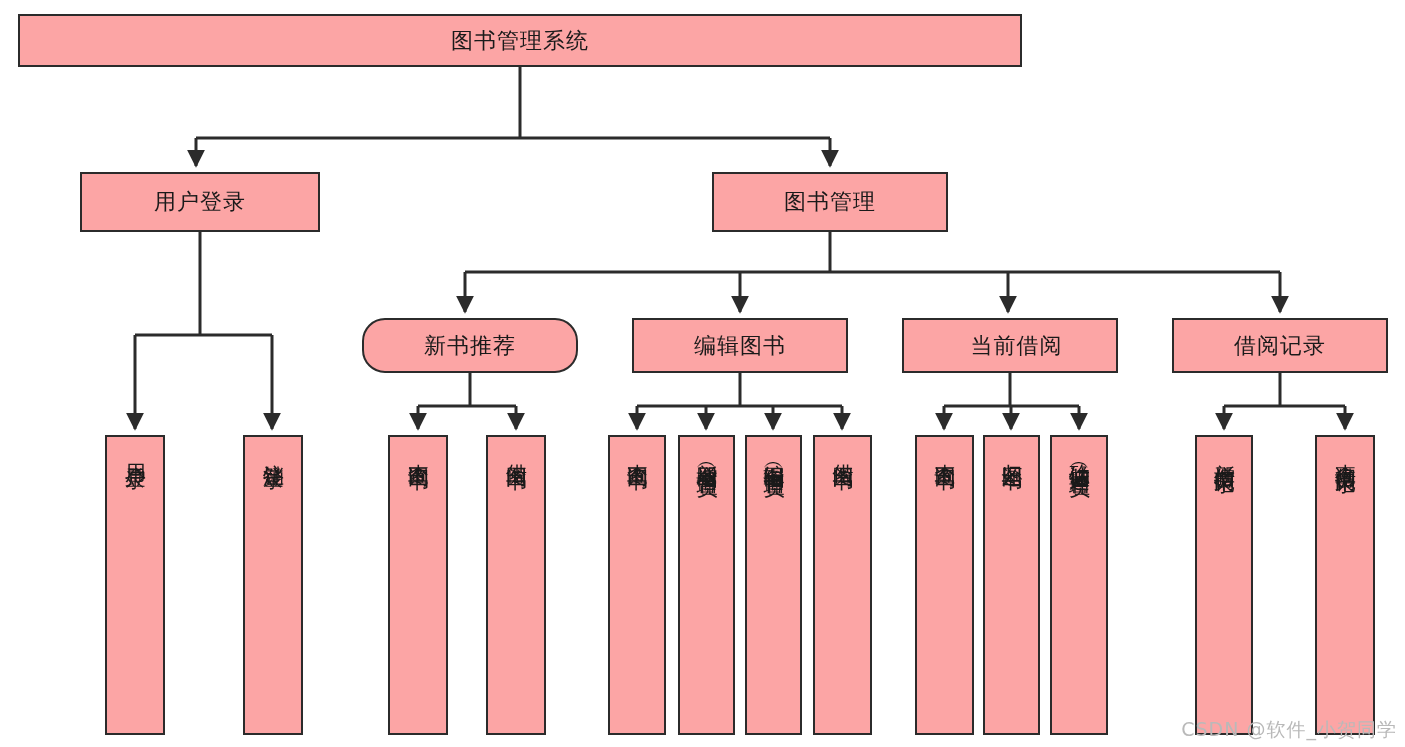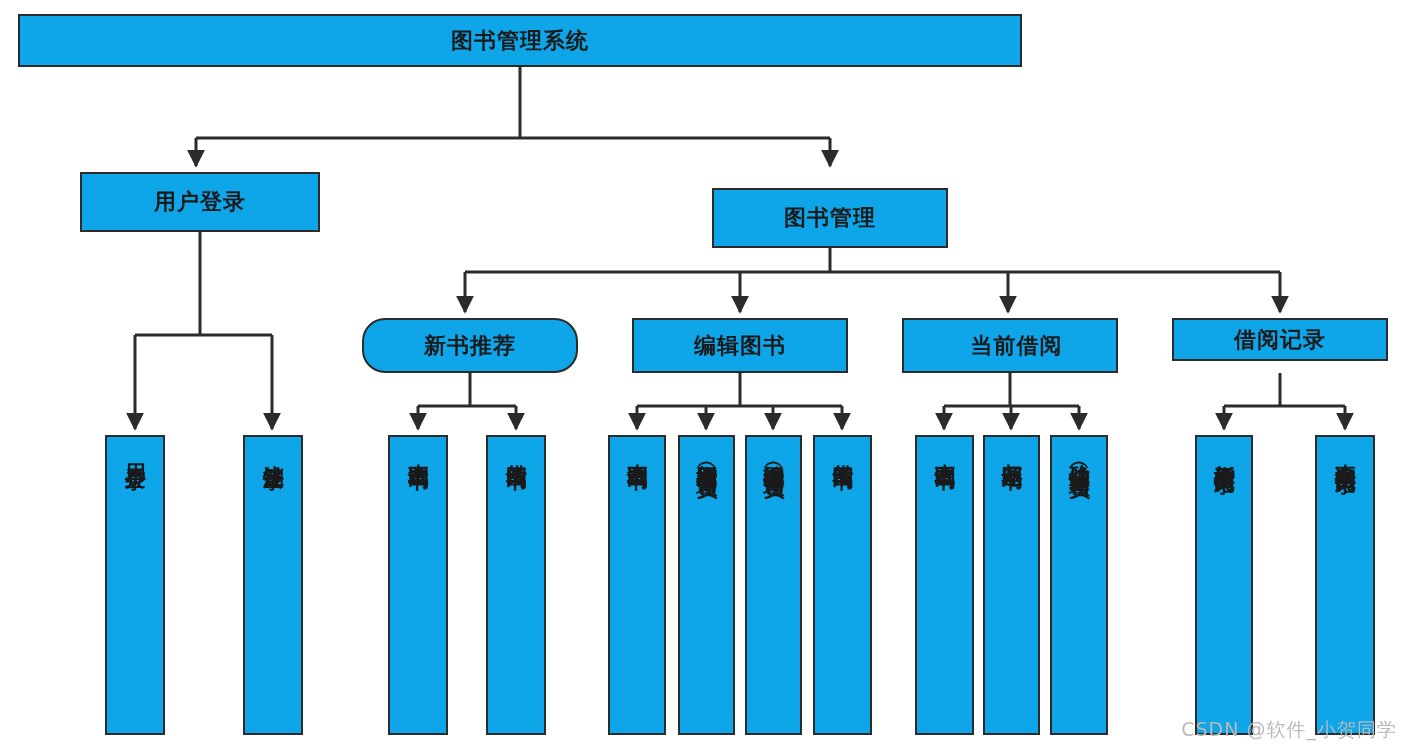--- a/index.html
+++ b/index.html
@@ -15,26 +15,25 @@
     position:absolute;left:0;top:0;width:1405px;height:747px;
   }
   svg.edges{
     position:absolute;left:0;top:0;width:1405px;height:747px;
     pointer-events:none;
   }
   .node{
     position:absolute;
     box-sizing:border-box;
     border:2.5px solid #2b2b2b;
-    background:#0ea5e9;
+    background:#fca5a5;
     display:flex;
     align-items:center;
     justify-content:center;
     color:#1a1a1a;
-    font-weight:bold;
   }
   .node .label{
     font-size:22px;
     line-height:1.25;
     letter-spacing:1px;
     white-space:nowrap;
   }
   .node.h .label{
     writing-mode:horizontal-tb;
   }
@@ -121,34 +120,34 @@
     </g>
   </svg>
 
   <div class="node h" id="n-root" style="left: 18px; top: 14px; width: 1004px; height: 53px;">
     <span class="label">图书管理系统</span>
   </div>
 
   <div class="node h" id="n-l2-0" style="left: 80px; top: 172px; width: 240px; height: 60px;">
     <span class="label">用户登录</span>
   </div>
-  <div class="node h" id="n-l2-1" style="left: 712px; top: 188px; width: 236px; height: 60px;">
+  <div class="node h" id="n-l2-1" style="left: 712px; top: 172px; width: 236px; height: 60px;">
     <span class="label">图书管理</span>
   </div>
 
   <div class="node h" id="n-l3-0" style="left: 362px; top: 318px; width: 216px; height: 55px; border-radius: 23px;">
     <span class="label">新书推荐</span>
   </div>
   <div class="node h" id="n-l3-1" style="left: 632px; top: 318px; width: 216px; height: 55px;">
     <span class="label">编辑图书</span>
   </div>
   <div class="node h" id="n-l3-2" style="left: 902px; top: 318px; width: 216px; height: 55px; padding-left: 13px;">
     <span class="label">当前借阅</span>
   </div>
-  <div class="node h" id="n-l3-3" style="left: 1172px; top: 318px; width: 216px; height: 43px;">
+  <div class="node h" id="n-l3-3" style="left: 1172px; top: 318px; width: 216px; height: 55px;">
     <span class="label">借阅记录</span>
   </div>
 
   <div class="node v" id="n-leaf-0" style="left: 105px; top: 435px; width: 60px; height: 300px;">
     <span class="label">用户登录</span>
   </div>
   <div class="node v" id="n-leaf-1" style="left: 243px; top: 435px; width: 60px; height: 300px;">
     <span class="label">注销登录</span>
   </div>
   <div class="node v" id="n-leaf-2" style="left: 388px; top: 435px; width: 60px; height: 300px;">

